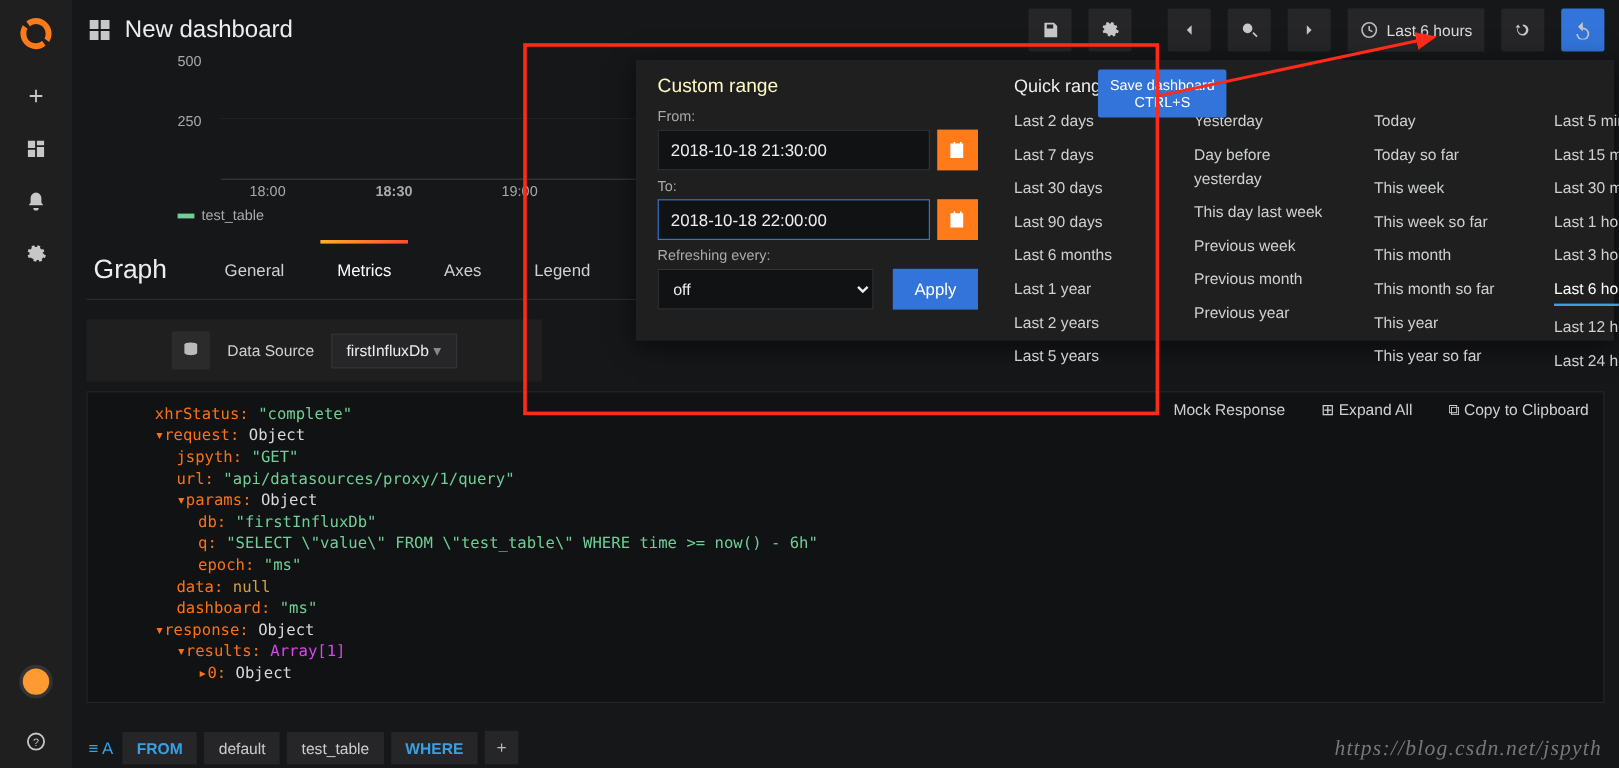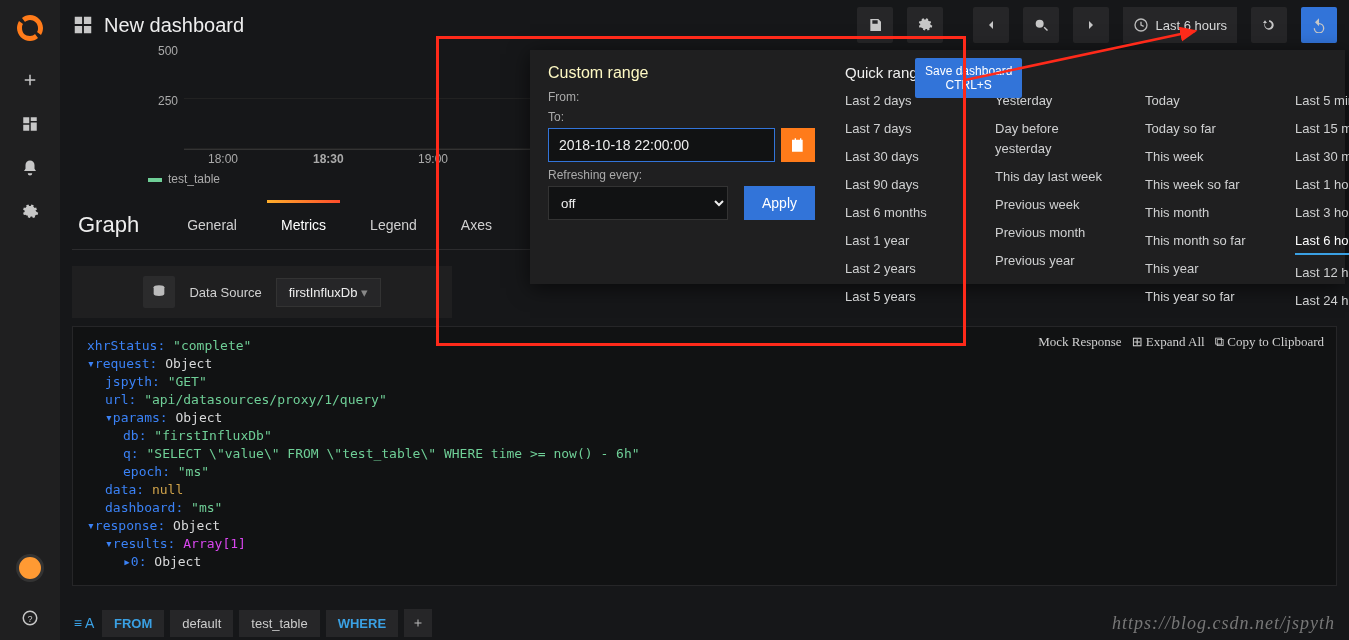--- a/index.html
+++ b/index.html
@@ -27,21 +27,21 @@
   .tb-btn.primary { background:#3274d9; color:#fff; }
   .tb-picker { height:36px; background:#262628; display:flex; align-items:center; padding:0 10px; cursor:pointer; margin-left:4px; gap:6px; font-size:13px;}
   .tb-btn svg, .tb-picker svg { width:16px; height:16px; fill:#c7c7c7; }
 
   
   .tooltip { position:absolute; background:#3274d9; color:#fff; font-size:12px; padding:6px 10px; border-radius:2px; text-align:center; z-index:30; }
   .tooltip::before { content:""; position:absolute; top:-5px; left:50%; margin-left:-5px; border:5px solid transparent; border-bottom-color:#3274d9; }
 
   
   .chart-box { position:absolute; left:88px; top:50px; width:390px; height:130px; }
-  .chart-box .ytick { position:absolute; left:0; font-size:12px; color:#aaa; width:30px; text-align:right; }
+  .chart-box .ytick { position:absolute; left:0; font-size:12px; color:#aaa; width:30px; }
   .chart-box .plot { position:absolute; left:36px; top:0; right:0; height:100px; border-bottom:1px solid #333; background:repeating-linear-gradient(0deg,#222 0,#222 1px,transparent 1px,transparent 50px);}
   .chart-box .xtick { position:absolute; top:102px; font-size:12px; color:#aaa; }
   .chart-box .legend { position:absolute; left:0; top:122px; font-size:12px; color:#aaa; }
   .chart-box .legend .swatch { display:inline-block; width:14px; height:4px; background:#6fcf97; margin-right:6px; vertical-align:middle;}
 
   
   .edit-tabs { position:absolute; left:12px; right:12px; top:200px; height:50px; display:flex; align-items:center; border-bottom:1px solid #2c2c2e; }
   .edit-tabs .heading { font-size:22px; color:#eee; padding:0 26px 0 6px; }
   .tabs { display:flex; height:100%; }
   .tab { padding:0 22px; display:flex; align-items:center; font-size:14px; color:#d0d0d0; cursor:pointer; position:relative;}
@@ -50,23 +50,23 @@
 
   
   .ds-row { position:absolute; left:12px; top:266px; height:52px; background:#1f1f20; display:flex; align-items:center; padding:0 10px; gap:14px; width:380px;justify-content:center;}
   .ds-row .ds-ico { width:32px; height:32px; background:#2b2b2c; border-radius:2px; display:flex; align-items:center; justify-content:center;}
   .ds-row .ds-label { font-size:13px; color:#d0d0d0; }
   .ds-row .ds-select { padding:6px 12px; background:#262628; border:1px solid #333; color:#eee; cursor:pointer; }
   .ds-row .ds-select::after { content:" ▾"; color:#888;}
 
   
   .codepane { position:absolute; left:12px; right:12px; top:326px; height:260px; background:#111213; border:1px solid #262628; padding:10px 14px; font-family:Consolas,Menlo,monospace; font-size:13px; line-height:18px; overflow:hidden;}
-  .code-toolbar { position:absolute; right:12px; top:6px; display:flex; gap:10px; color:#d0d0d0; font-family:Liberation Serif, serif; font-size:13px;}
+  .code-toolbar { position:absolute; right:12px; top:6px; display:flex; gap:30px; color:#d0d0d0; font-family:Liberation Sans, sans-serif; font-size:13px;}
   .code-toolbar span{cursor:pointer;}
-  .k-key{color:#3b82f6;} .k-str{color:#6fcf97;} .k-null{color:#cfa24a;} .k-arr{color:#d946ef;}
+  .k-key{color:#f97316;margin-left:42px;} .k-str{color:#6fcf97;} .k-null{color:#cfa24a;} .k-arr{color:#d946ef;}
 
   
   .qbuild { position:absolute; left:12px; bottom:0; height:34px; display:flex; align-items:center; gap:6px;}
   .qbuild .chip { padding:6px 12px; background:#262628; color:#ccc; font-size:13px;}
   .qbuild .chip.kw { color:#3aa0e3; font-weight:600;}
   .qbuild .add { width:28px; height:28px; background:#262628; display:flex; align-items:center; justify-content:center;}
   .qbuild .handle { width:24px; color:#3aa0e3; font-size:14px; text-align:center;}
 
   
   .picker { position:absolute; left:470px; right:4px; top:50px; height:234px; background:#1f1f20; box-shadow:0 4px 20px rgba(0,0,0,.6); padding:14px 18px; display:flex; gap:30px; z-index:10;}
@@ -193,22 +193,22 @@
     <span class="xtick" style="left:165px;font-weight:bold;">18:30</span>
     <span class="xtick" style="left:270px;">19:00</span>
     <div class="legend"><span class="swatch"></span><span>test_table</span></div>
   </div>
 
   <div class="edit-tabs">
     <span class="heading">Graph</span>
     <div class="tabs">
       <div class="tab">General</div>
       <div class="tab active">Metrics</div>
+      <div class="tab">Axes</div>
       <div class="tab">Legend</div>
-      <div class="tab">Axes</div>
     </div>
   </div>
 
   <div class="ds-row">
     <div class="ds-ico">
         <svg width="16" height="16" viewBox="0 0 24 24" fill="#bbb">
           <ellipse cx="12" cy="5" rx="8" ry="3"></ellipse>
           <path d="M4 5v10c0 1.7 3.6 3 8 3s8-1.3 8-3V5"></path>
         </svg>
       </div>
@@ -247,20 +247,28 @@
         <svg width="12" height="12" viewBox="0 0 24 24" fill="#bbb">
           <path d="M11 5h2v6h6v2h-6v6h-2v-6H5v-2h6z"></path>
         </svg>
       </span>
   </div>
 
   <div class="picker">
     <div class="custom">
       <h3>Custom range</h3>
       <label>From:</label>
+      <div class="in-row">
+        <input type="text" value="2018-10-18 21:30:00" style="">
+        <div class="cal-btn">
+            <svg width="16" height="16" viewBox="0 0 24 24" fill="#fff">
+              <path d="M5 4h2V2h2v2h6V2h2v2h2v18H3V4zm0 6h14v10H5z"></path>
+            </svg>
+          </div>
+      </div>
       <label>To:</label>
       <div class="in-row">
         <input type="text" class="focus" value="2018-10-18 22:00:00" style="">
         <div class="cal-btn">
             <svg width="16" height="16" viewBox="0 0 24 24" fill="#fff">
               <path d="M5 4h2V2h2v2h6V2h2v2h2v18H3V4zm0 6h14v10H5z"></path>
             </svg>
           </div>
       </div>
       <label>Refreshing every:</label>

